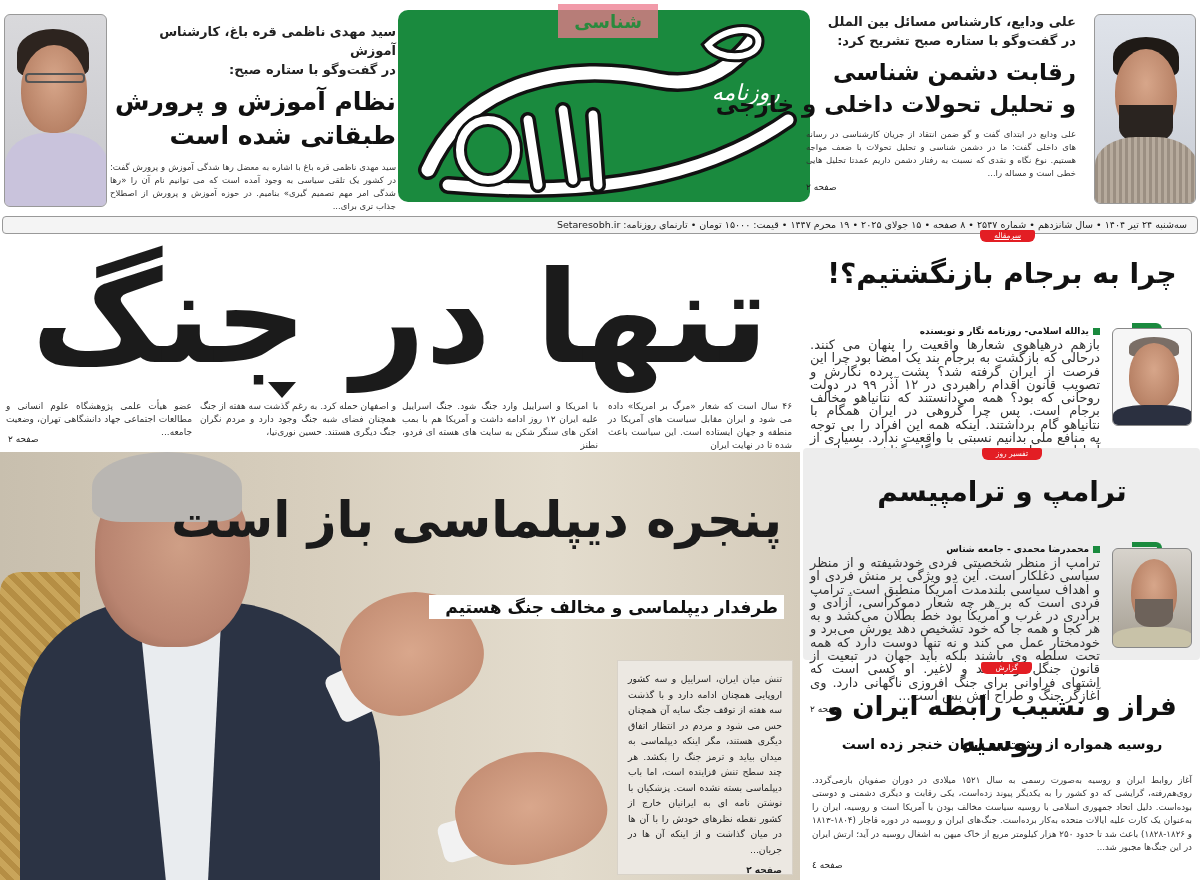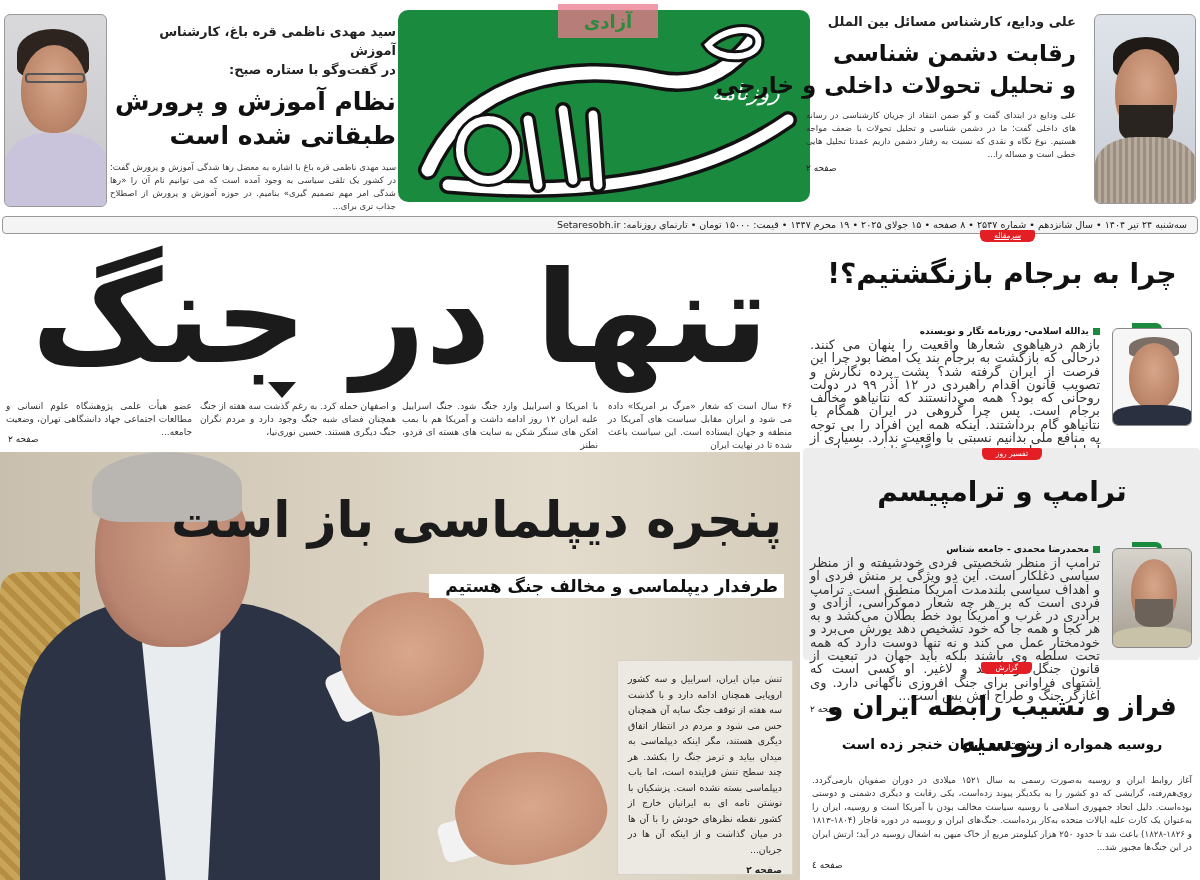--- a/index.html
+++ b/index.html
@@ -135,26 +135,27 @@
     <path d="M40 165 C 150 175, 280 170, 380 100" stroke="#111" stroke-width="18" fill="none" stroke-linecap="round"></path>
     <path d="M40 165 C 150 175, 280 170, 380 100" stroke="#fff" stroke-width="11" fill="none" stroke-linecap="round"></path>
     <path d="M120 100 L 130 165 M 155 90 L 165 160 M 185 95 L 190 165" stroke="#111" stroke-width="16" fill="none" stroke-linecap="round"></path>
     <path d="M120 100 L 130 165 M 155 90 L 165 160 M 185 95 L 190 165" stroke="#fff" stroke-width="9" fill="none" stroke-linecap="round"></path>
     <ellipse cx="80" cy="130" rx="28" ry="30" stroke="#111" stroke-width="14" fill="none"></ellipse>
     <ellipse cx="80" cy="130" rx="28" ry="30" stroke="#fff" stroke-width="8" fill="none"></ellipse>
     <path d="M300 25 C 320 5, 355 5, 350 25 C 345 40, 310 40, 300 25 Z" stroke="#111" stroke-width="12" fill="none"></path>
     <path d="M300 25 C 320 5, 355 5, 350 25 C 345 40, 310 40, 300 25 Z" stroke="#fff" stroke-width="6" fill="none"></path>
   </svg>
   <div class="logo-daily">روزنامه</div>
-  <div class="logo-stamp">آزادی</div>
+  <div class="logo-stamp">شناسی</div>
 </div>
 
 <div class="abs top-box" style="left:812px; width:388px; height:205px;">
   <div class="abs" style="right:124px; top:2px; width:270px; text-align:right;">
     <div class="kicker">علی ودایع، کارشناس مسائل بین الملل</div>
+    <div class="kicker">در گفت‌وگو با ستاره صبح تشریح کرد:</div>
     <div class="interview-title" style="margin-top:6px; font-size:23px; line-height:32px;">رقابت دشمن شناسی</div>
     <div class="interview-title" style="font-size:23px; line-height:32px; white-space:nowrap;">و تحلیل تحولات داخلی و خارجی</div>
     <div class="small-body" style="margin-top:8px;">علی ودایع در ابتدای گفت و گو ضمن انتقاد از جریان کارشناسی در رسانه های داخلی گفت: ما در دشمن شناسی و تحلیل تحولات با ضعف مواجه هستیم. نوع نگاه و نقدی که نسبت به رفتار دشمن داریم عمدتا تحلیل هایی خطی است و مساله را...</div>
     <div class="page-ref" style="text-align:left; margin-top:2px;">صفحه ۲</div>
   </div>
   <div class="photo" style="left:282px; top:4px; width:102px; height:190px; background:linear-gradient(180deg,#dfe3ea 0%,#c8ccd4 100%);">
     <div class="hair" style="left:18px; top:22px; width:66px; height:40px; background:#1f1a16;"></div>
     <div class="face" style="left:20px; top:34px; width:62px; height:86px;"></div>
     <div class="abs" style="left:24px; top:90px; width:54px; height:38px; background:#2a2420; border-radius:0 0 40% 40%;"></div>
     <div class="shirt" style="left:0; top:122px; width:102px; height:70px; background:repeating-linear-gradient(90deg,#9b8f82 0 3px,#b7ab9d 3px 6px);"></div>
@@ -180,21 +181,21 @@
     <div class="pz-suit"></div>
     <div class="pz-shirt"></div>
     <div class="pz-head"></div>
     <div class="pz-hair"></div>
     <div class="pz-cuff1"></div>
     <div class="pz-hand1"></div>
     <div class="pz-cuff2"></div>
     <div class="pz-hand2"></div>
   </div>
   <div class="story-headline">پنجره دیپلماسی باز است</div>
-  <div class="story-sub" style="top:122px;padding-left:16px;">طرفدار دیپلماسی و مخالف جنگ هستیم</div>
+  <div class="story-sub" style="top:143px;padding-left:16px;">طرفدار دیپلماسی و مخالف جنگ هستیم</div>
   <div class="story-box">
     <div>تنش میان ایران، اسراییل و سه کشور اروپایی همچنان ادامه دارد و با گذشت سه هفته از توقف جنگ سایه آن همچنان حس می شود و مردم در انتظار اتفاق دیگری هستند، مگر اینکه دیپلماسی به میدان بیاید و ترمز جنگ را بکشد. هر چند سطح تنش فزاینده است، اما باب دیپلماسی بسته نشده است. پزشکیان با نوشتن نامه ای به ایرانیان خارج از کشور نقطه نظرهای خودش را با آن ها در میان گذاشت و از اینکه آن ها در جریان...</div>
     <div class="page-ref" style="margin-top:6px; font-weight:bold;">صفحه ۲</div>
   </div>
 </div>
 
 <div class="abs rail" style="top:228px; height:218px;">
   <div class="section-tag" style="right:165px; top:2px;text-decoration:underline;">سرمقاله</div>
   <div class="rail-title" style="top:28px; font-size:28px; line-height:36px;">چرا به برجام بازنگشتیم؟!</div>
   <div class="green-corner" style="right:38px; top:95px;"></div>

